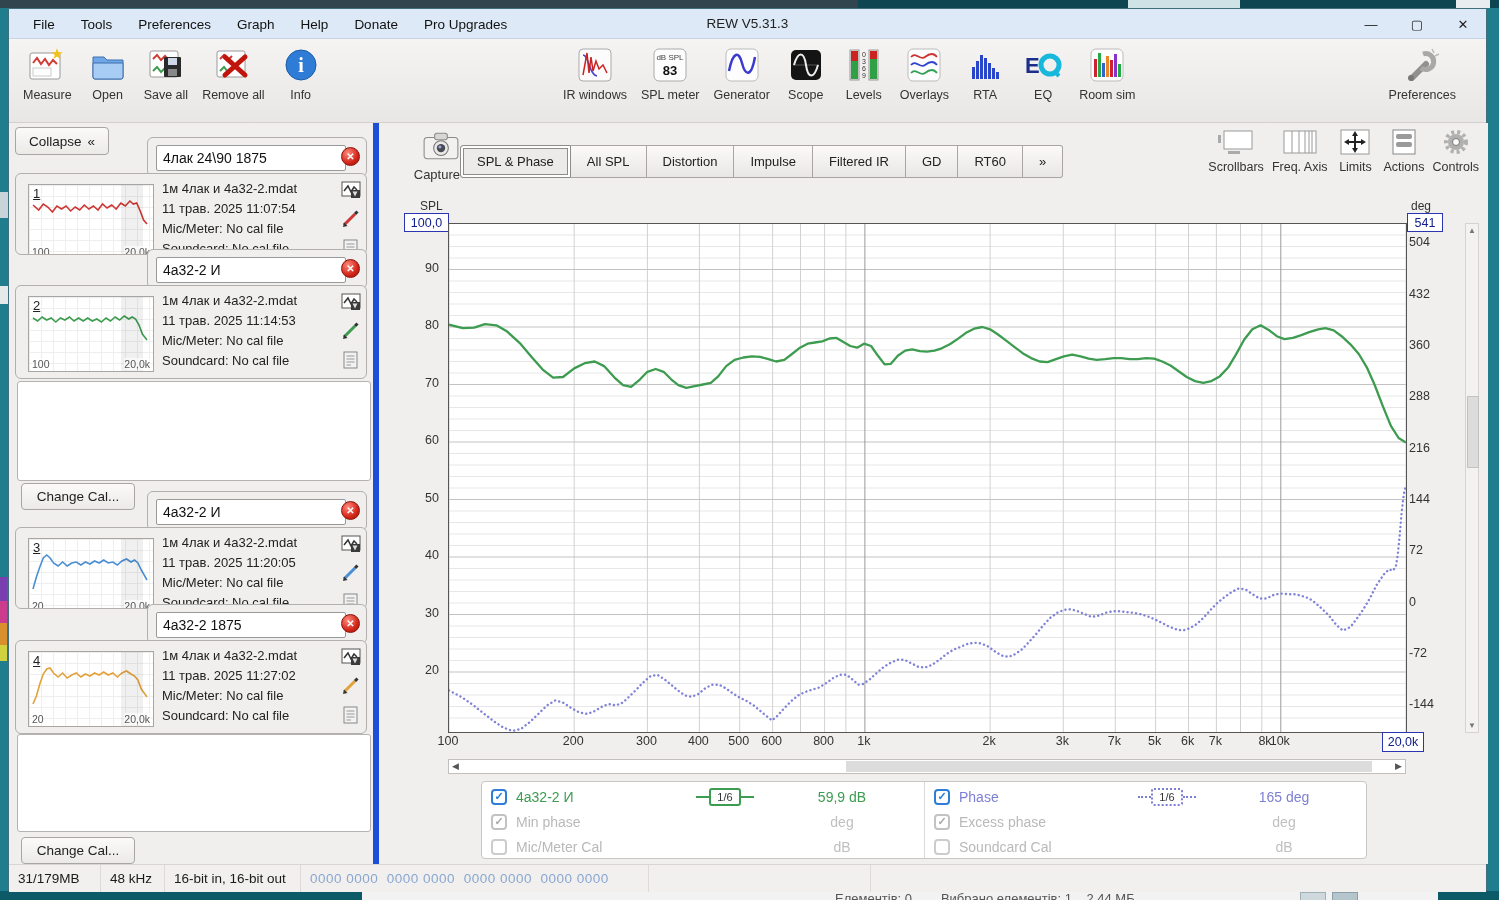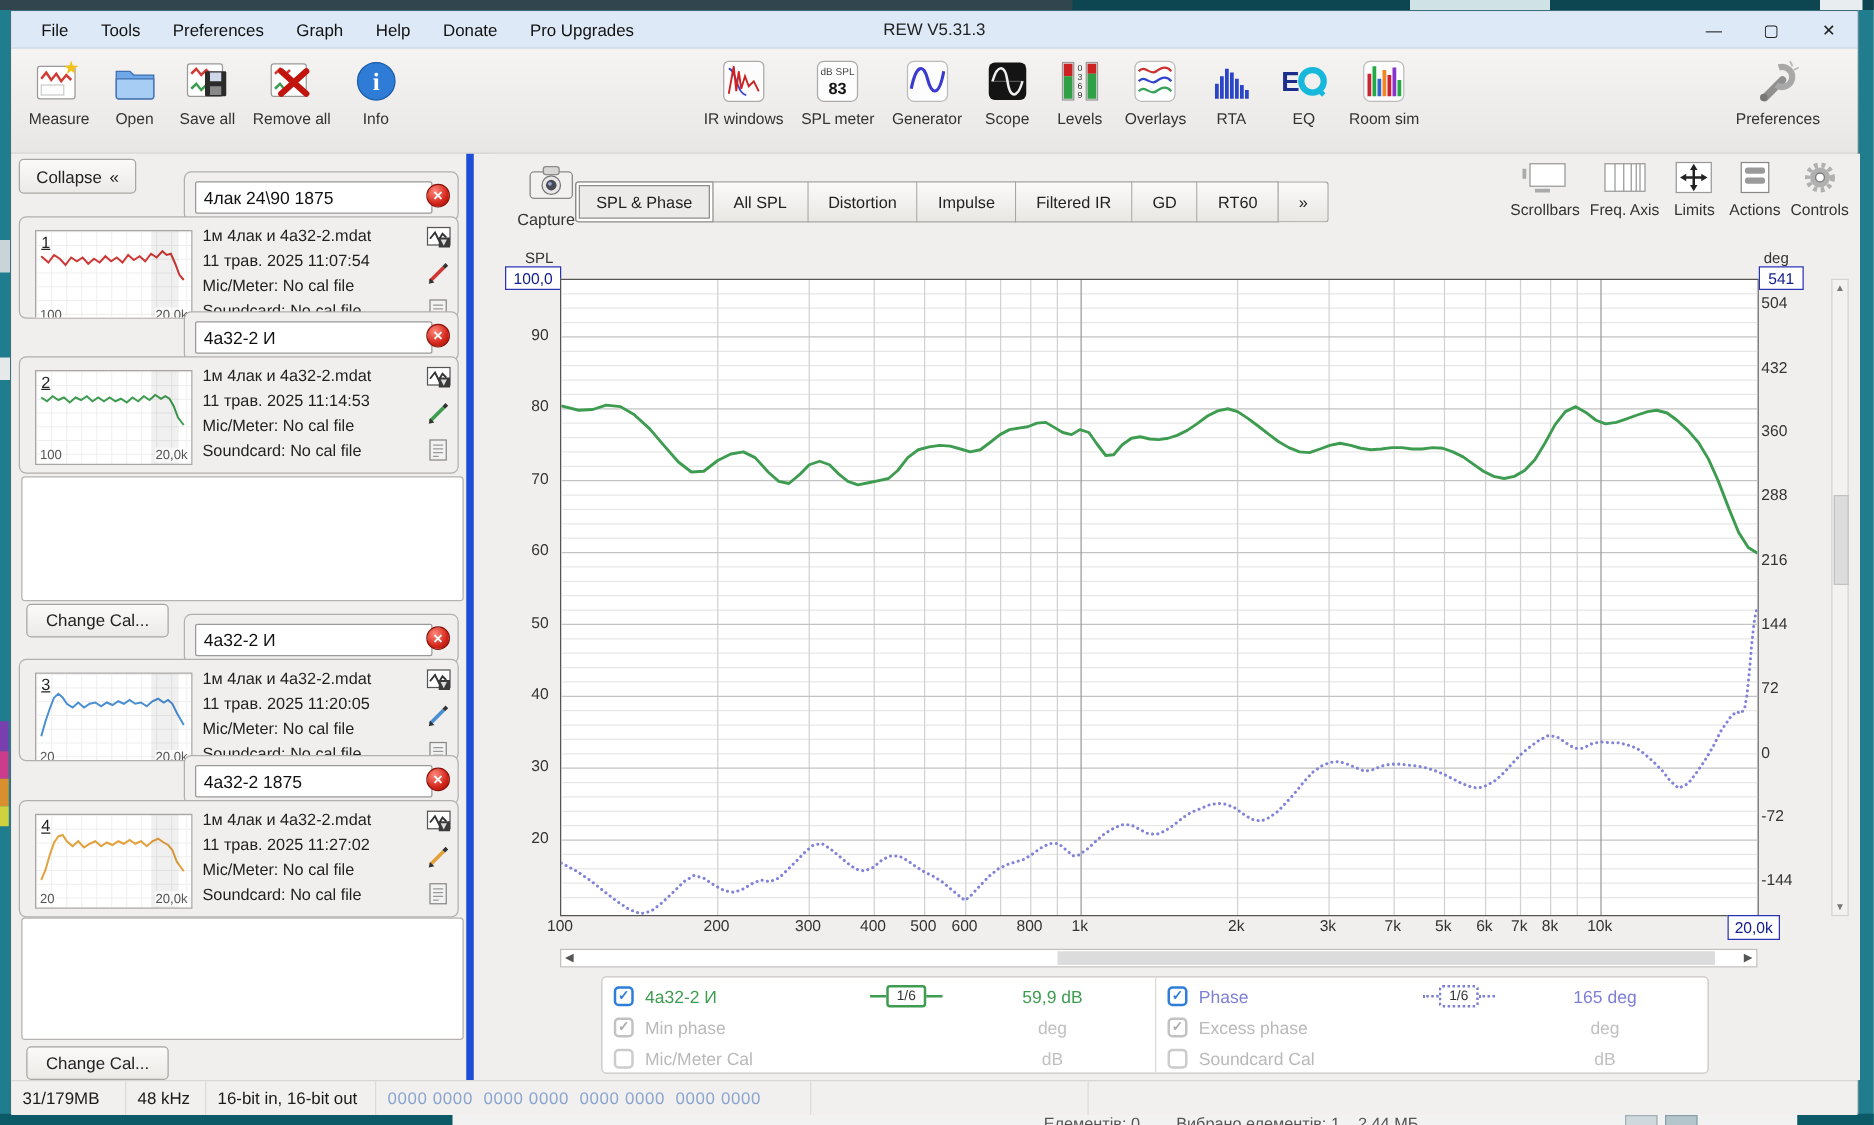--- a/index.html
+++ b/index.html
@@ -655,21 +655,21 @@
         <div style="left: 290.702px;">500</div>
         <div style="left: 323.634px;">600</div>
         <div style="left: 375.596px;">800</div>
         <div style="left: 415.901px;">1k</div>
         <div style="left: 541.099px;">2k</div>
         <div style="left: 614.336px;">3k</div>
         <div style="left: 666.298px;">7k</div>
         <div style="left: 706.603px;">5k</div>
         <div style="left: 739.534px;">6k</div>
         <div style="left: 767.378px;">7k</div>
-        <div style="left: 792px;">8k</div>
+        <div style="left: 817px;">8k</div>
         <div style="left: 831.801px;">10k</div>
       </div>
     <div class="abs axis-box" style="left:986px;top:609px;width:42px;height:20px;">20,0k</div>
 
     <div class="abs hscroll">
       <div class="harrow" style="left:3px;">◀</div>
       <div class="hthumb" style="left:41.5%;width:55%;"></div>
       <div class="harrow" style="right:3px;">▶</div>
     </div>
     <div class="abs vscroll">

